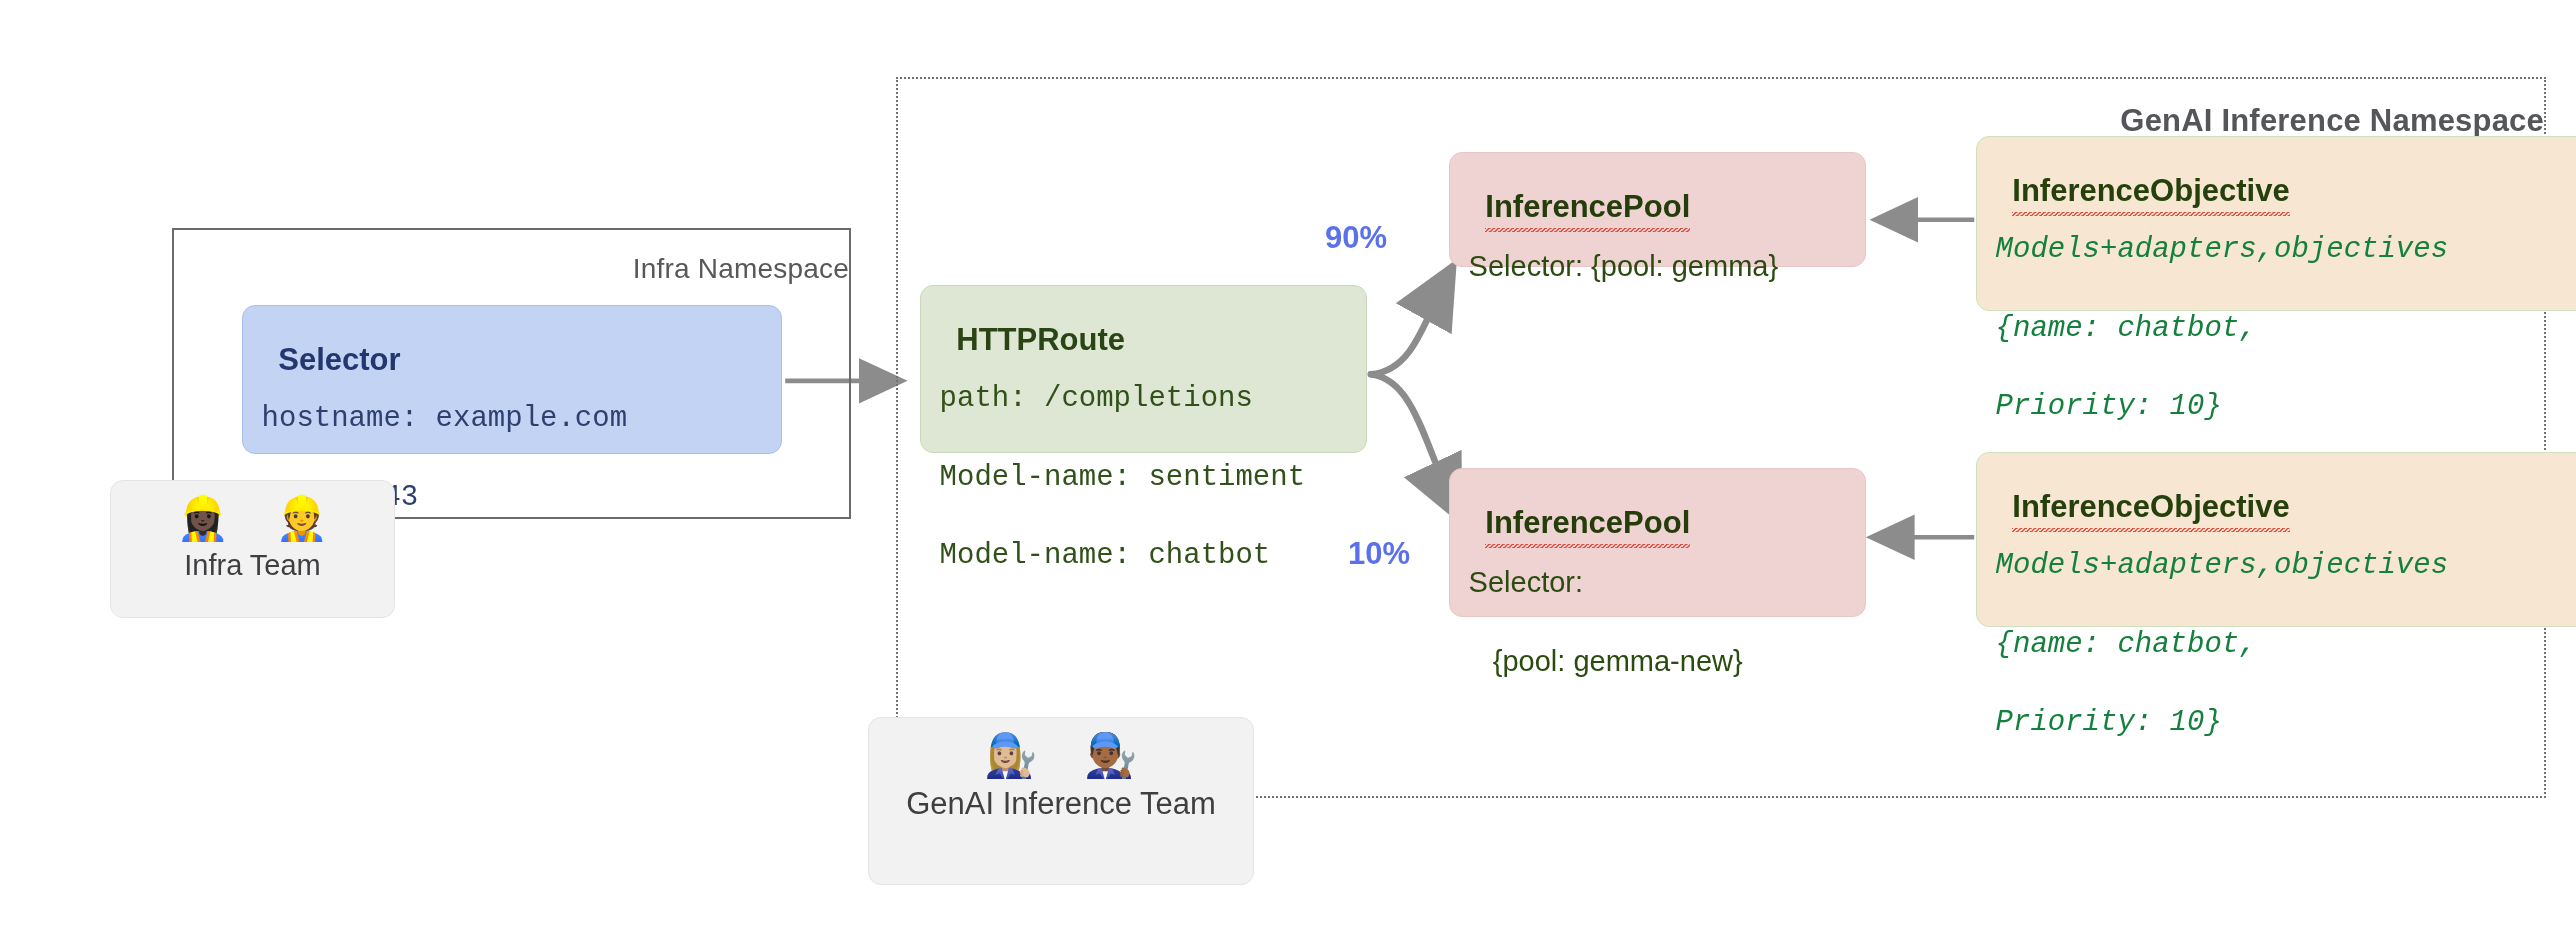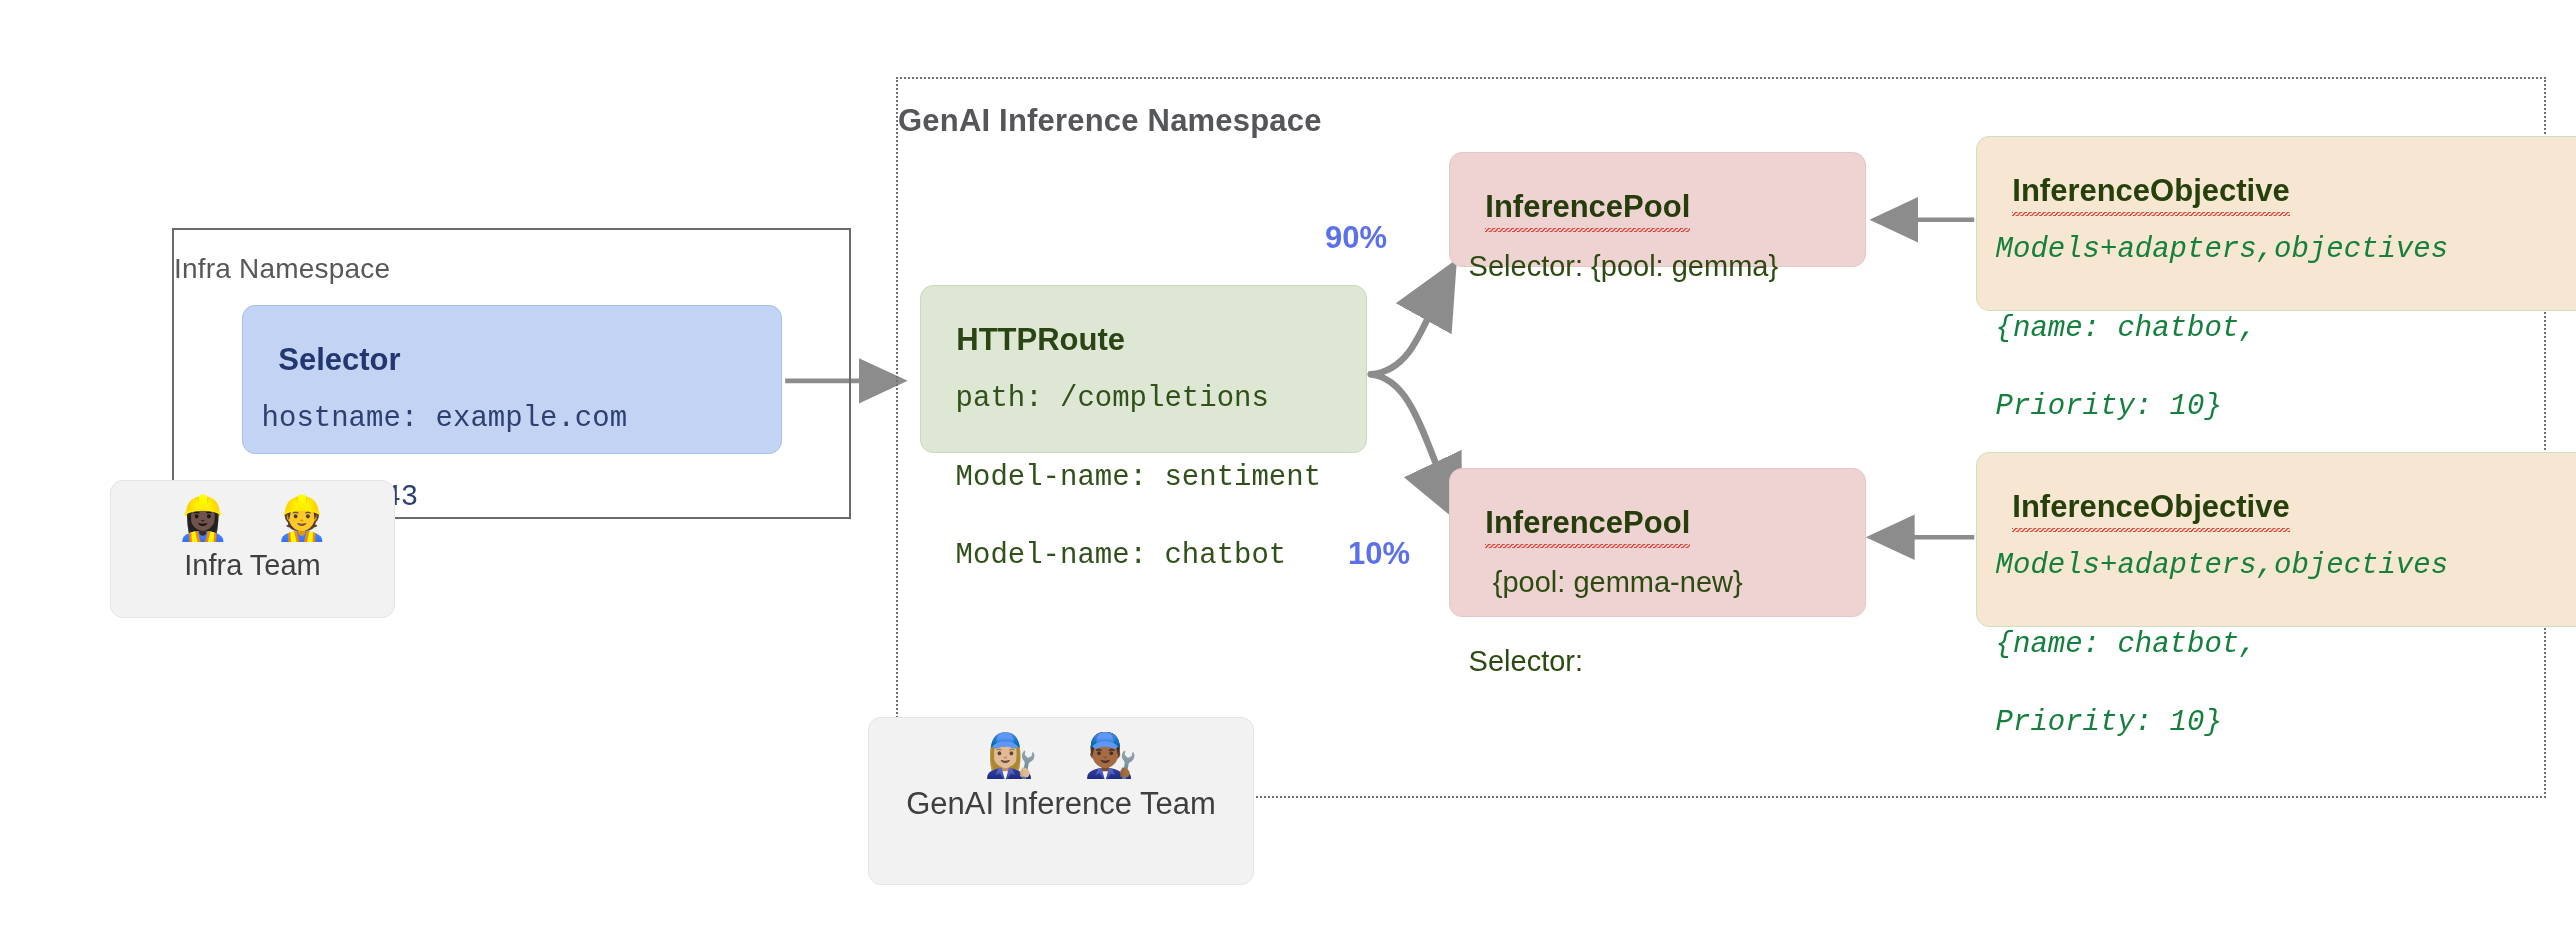--- a/index.html
+++ b/index.html
@@ -35,21 +35,21 @@
     left: 896px;
     top: 77px;
     width: 1650px;
     height: 721px;
     border: 2.8px dotted #707070;
   }
   .ns-title {
     position: absolute;
     left: 0;
     right: 0;
-    text-align: left;
+    text-align: right;
     color: #58585a;
     font-size: 28px;
     font-weight: 400;
     letter-spacing: 0.2px;
     white-space: nowrap;
   }
   .ns-infra .ns-title { top: 23px; }
   .ns-genai .ns-title { top: 24px; font-size: 31px; font-weight: 700; color: #55565a; }
 
   
@@ -88,21 +88,21 @@
   .card-httproute {
     left: 920px;
     top: 285px;
     width: 447px;
     height: 168px;
     background: #dde7d3;
     border: 1.9px solid #c9d9bd;
     color: #2d4416;
   }
   .card-httproute .title { font-size: 31px; color: #2b4413; }
-  .card-httproute .body  { font-size: 29px; color: #31501a; margin-left: 16px; }
+  .card-httproute .body  { font-size: 29px; color: #31501a; }
 
   
   .card-pool {
     background: #efd2d2;
     border: 1.9px solid #e8c6c6;
     color: #28400f;
     width: 417px;
   }
   .card-pool .title { font-size: 31px; color: #253d0b; }
   .card-pool .body  { font-size: 29px; color: #2c4b10; font-family: "Liberation Sans", sans-serif; }
@@ -246,22 +246,22 @@
     <span class="body">Model-name: chatbot</span>
   </div>
 
   <div class="card card-pool pool-a">
     <span class="title squiggle">InferencePool</span>
     <span class="body">Selector: {pool: gemma}</span>
   </div>
 
   <div class="card card-pool pool-b">
     <span class="title squiggle">InferencePool</span>
+    <span class="body">Selector:</span>
     <span class="body">   {pool: gemma-new}</span>
-    <span class="body">Selector:</span>
   </div>
 
   <div class="card card-objective obj-a">
     <span class="title squiggle">InferenceObjective</span>
     <span class="body">Models+adapters,objectives</span>
     <span class="body">{name: chatbot,</span>
     <span class="body">Priority: 10}</span>
   </div>
 
   <div class="card card-objective obj-b">

